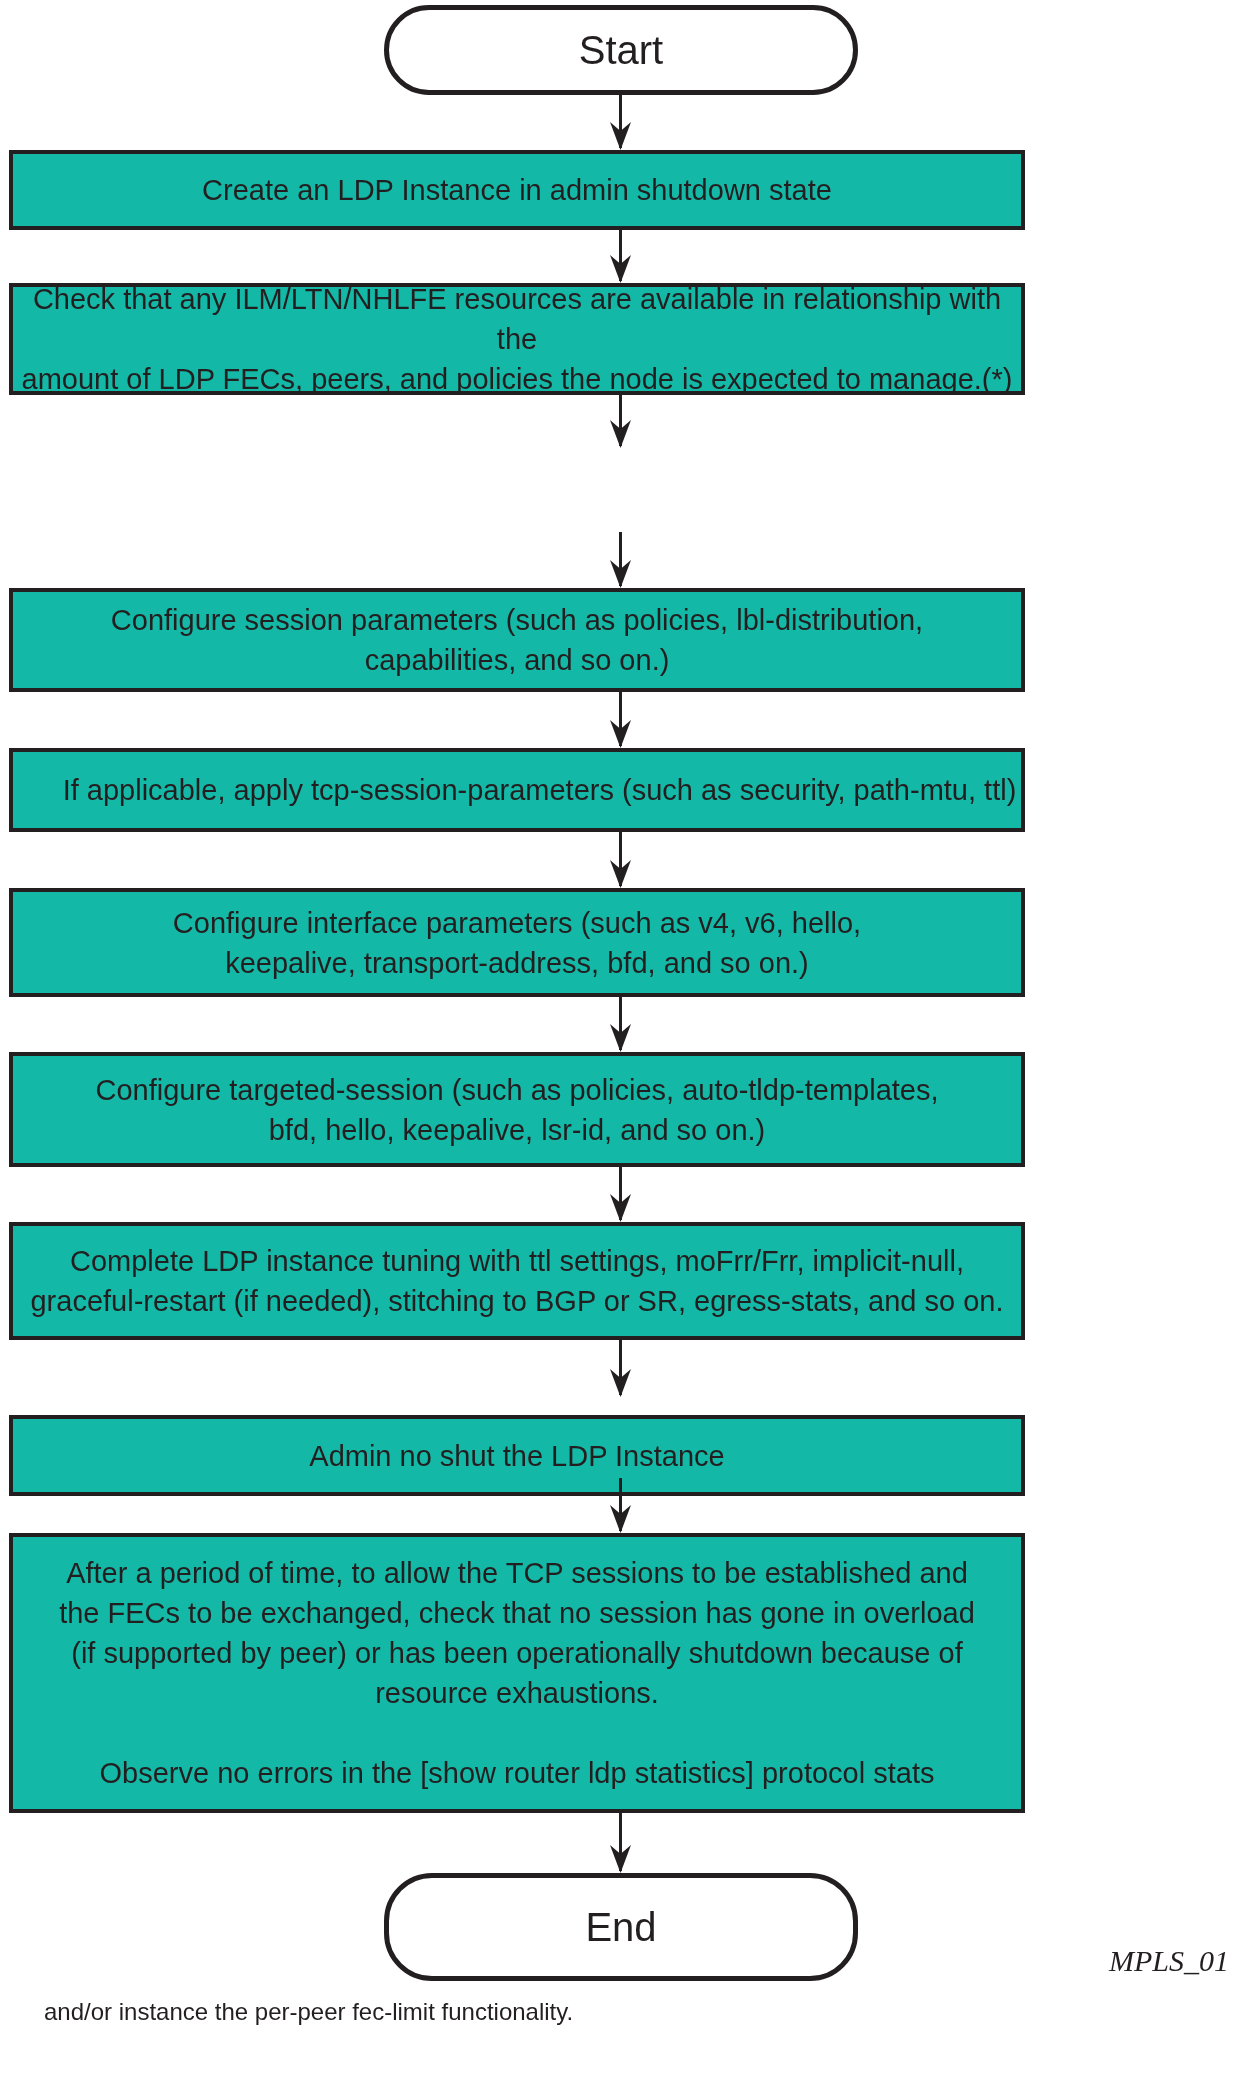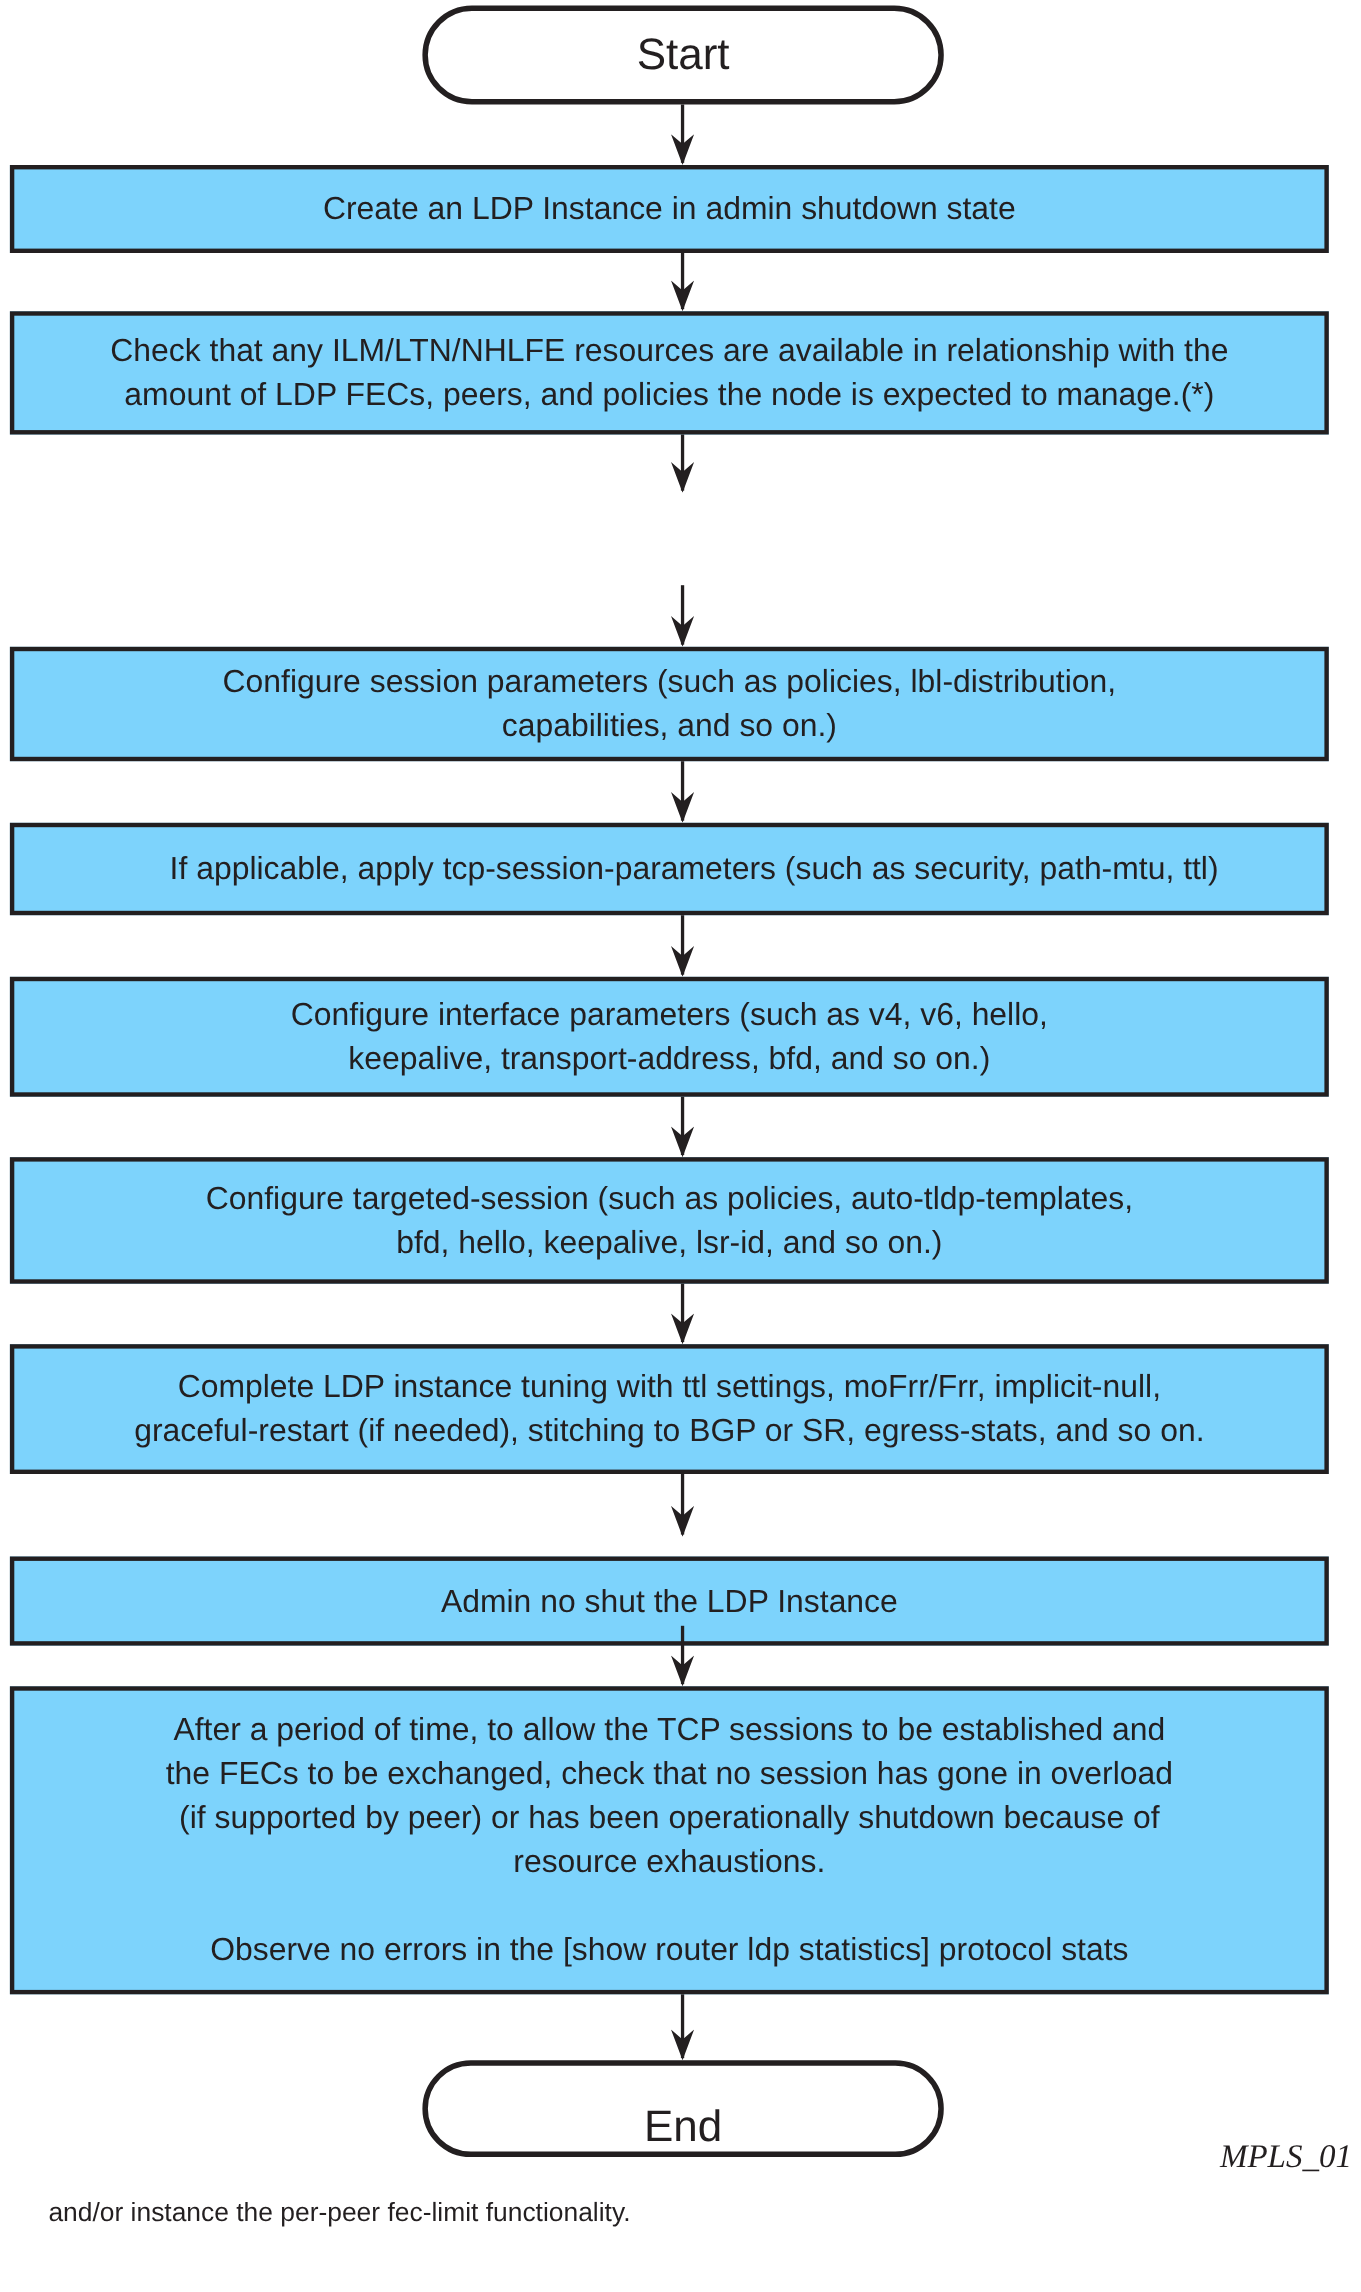--- a/index.html
+++ b/index.html
@@ -1,22 +1,22 @@
 <!DOCTYPE html>
 <html><head>
 <meta charset="utf-8">
 <style>
   html,body{margin:0;padding:0;background:#ffffff;}
   .page{
     position:relative;width:1237px;height:2084px;background:#ffffff;
     font-family:"Liberation Sans",sans-serif;color:#231f20;overflow:hidden;
   }
   .box{
-    position:absolute;left:9px;width:1199px;box-sizing:border-box;
-    border:4px solid #231f20;background:#7dd3fc;
+    position:absolute;left:9px;width:1016px;box-sizing:border-box;
+    border:4px solid #231f20;background:#14b8a6;
     display:flex;align-items:center;justify-content:center;text-align:center;
   }
   .box-text{white-space:pre-line;font-size:29px;line-height:40px;}
   .pill{
     position:absolute;left:384px;width:474px;box-sizing:border-box;
     border:5px solid #231f20;border-radius:48px;background:#ffffff;
     display:flex;align-items:center;justify-content:center;
     font-size:40px;text-align:center;
   }
   .connector{position:absolute;left:610px;width:21px;}
@@ -146,21 +146,21 @@
 
 Observe no errors in the [show router ldp statistics] protocol stats</div>
   </div>
 
   <div class="connector" style="top:1813px;height:60px;">
     <svg width="21" height="28" viewBox="0 0 21 28">
         <polygon points="0,0 10.5,9 21,0 10.5,28" fill="#231f20"></polygon>
       </svg>
   </div>
 
-  <div class="pill" style="top:1873px;height:88px;align-items:flex-end;">
+  <div class="pill" style="top:1873px;height:108px;">
     <span>End</span>
   </div>
 
   <div class="footnote">
     <div class="footnote-line2">and/or instance the per-peer fec-limit functionality.</div>
   </div>
 
   <div class="figure-id">MPLS_01</div>
 
 </div>

